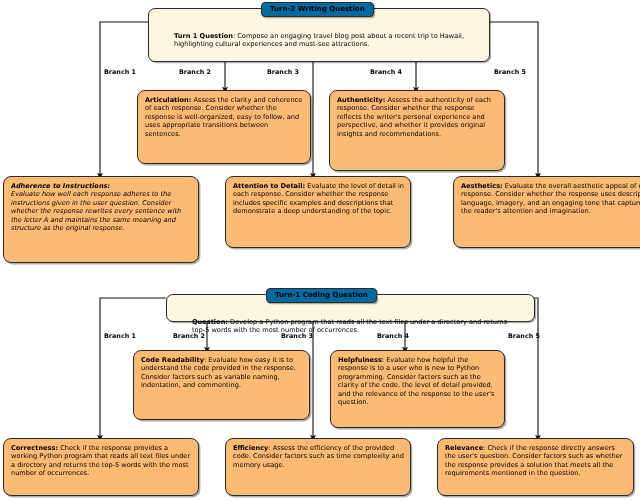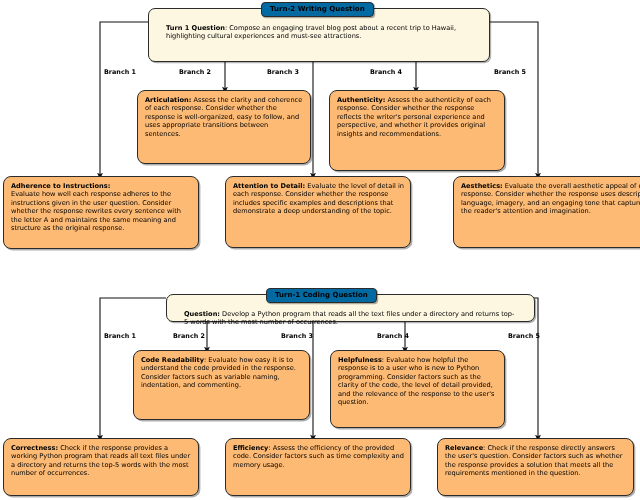--- a/index.html
+++ b/index.html
@@ -31,21 +31,21 @@
   
   .qbox {
     position: absolute;
     box-sizing: border-box;
     background: #fdf6e0;
     border: 1.1px solid #2b2b2b;
     border-radius: 7px;
     padding: 7px 9px 7px 9px;
     box-shadow: 1.2px 1.2px 0 rgba(0,0,0,0.30);
   }
-  .qbox p { margin: 8px; }
+  .qbox p { margin: 16px; }
   .qbox p.second { margin-top: 7px; }
   .qlabel { font-weight: bold; }
 
   
   .pill {
     position: absolute;
     box-sizing: border-box;
     background: #0369a1;
     border: 1.1px solid #2b2b2b;
     border-radius: 4px;
@@ -126,21 +126,21 @@
   <div class="branch-label" style="left:494px; top:68px;">Branch 5</div>
 
   <div class="cbox" style="left:137px; top:90px; width:174px; height:74px;">
     <span class="cname">Articulation:</span><span> Assess the clarity and coherence of each response. Consider whether the response is well-organized, easy to follow, and uses appropriate transitions between sentences.</span>
   </div>
 
   <div class="cbox" style="left:329px; top:90px; width:176px; height:81px;">
     <span class="cname">Authenticity:</span><span> Assess the authenticity of each response. Consider whether the response reflects the writer's personal experience and perspective, and whether it provides original insights and recommendations.</span>
   </div>
 
-  <div class="cbox" style="left:3px; top:176px; width:196px; height:73px;">
+  <div class="cbox" style="left:3px; top:176px; width:196px; height:87px;font-style:italic;">
     <div class="cname">Adherence to Instructions:</div>
     <span>Evaluate how well each response adheres to the instructions given in the user question. Consider whether the response rewrites every sentence with the letter A and maintains the same meaning and structure as the original response.</span>
   </div>
 
   <div class="cbox" style="left:225px; top:176px; width:186px; height:72px;">
     <span class="cname">Attention to Detail:</span><span> Evaluate the level of detail in each response. Consider whether the response includes specific examples and descriptions that demonstrate a deep understanding of the topic.</span>
   </div>
 
   <div class="cbox" style="left:453px; top:176px; width:212px; height:72px;">
     <span class="cname">Aesthetics:</span><span> Evaluate the overall aesthetic appeal of each response. Consider whether the response uses descriptive language, imagery, and an engaging tone that captures the reader's attention and imagination.</span>

